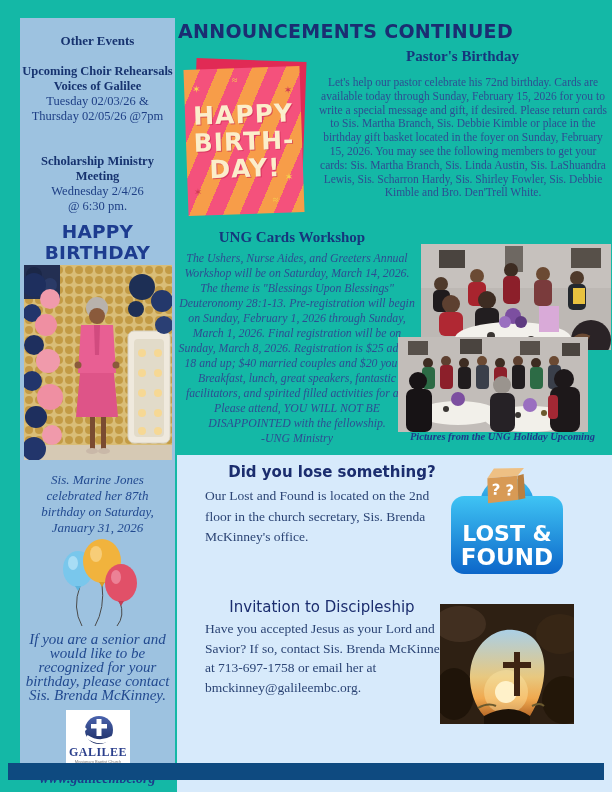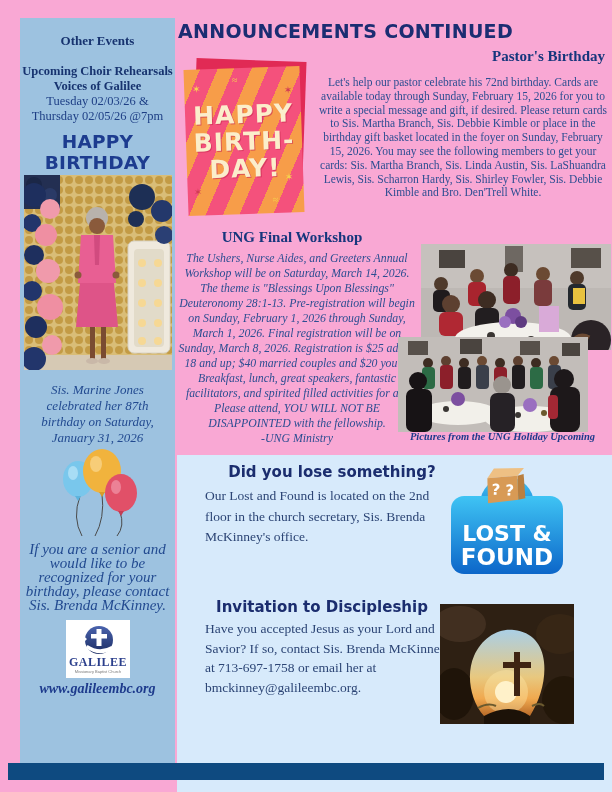--- a/index.html
+++ b/index.html
@@ -1,16 +1,16 @@
 <!DOCTYPE html>
 <html><head>
 <meta charset="utf-8">
 <style>
   html,body{margin:0;padding:0;background:#eef2fa;}
-  .page{position:relative;width:612px;height:792px;background:#f9a8d4;overflow:hidden;
+  .page{position:relative;width:612px;height:792px;background:#14b8a6;overflow:hidden;
         font-family:"Liberation Serif",serif;}
   .sans{font-family:"DejaVu Sans","Liberation Sans",sans-serif;}
   .serif{font-family:"Liberation Serif",serif;}
 
   
   .sidebar{position:absolute;left:20px;top:18px;width:155px;height:745px;
            background:#9dc2e0;text-align:center;color:#1e3f85;}
   .sb-h1{margin:15px 0 0;font-size:13px;font-weight:bold;color:#17336f;}
   .sb-block{margin-top:15px;font-size:12.5px;line-height:15px;}
   .sb-block .b{font-weight:bold;color:#17336f;white-space:nowrap;}
@@ -21,21 +21,21 @@
   .marine-photo{display:block;margin:2px auto 0;}
   .sb-caption{margin:12px 4px 0;font-size:13px;font-style:italic;line-height:16px;color:#224a90;}
   .balloons{display:block;margin:-4px auto 0;}
   .sb-senior{margin:4px 2px 0;font-size:15px;font-style:italic;line-height:14px;color:#224a90;}
   .logo-wrap{margin:8px auto 0;width:64px;height:58px;}
   .website{margin:3px 0 0;font-size:14px;font-weight:bold;font-style:italic;color:#1d3a8c;}
 
   
   .page-title{position:absolute;left:178px;top:20px;width:434px;text-align:left;
               font-size:19px;font-weight:bold;color:#1b2d72;letter-spacing:.3px;}
-  .pastor-head{position:absolute;left:320px;top:48px;width:285px;text-align:right;
+  .pastor-head{position:absolute;left:320px;top:48px;width:285px;text-align:center;
                font-size:15px;font-weight:bold;color:#16367c;}
   .pastor-body{position:absolute;left:316px;top:76px;width:294px;text-align:center;
                font-size:11.5px;line-height:13.8px;color:#2d4e92;}
 
   
   .card-wrap{position:absolute;left:184px;top:58px;width:124px;height:158px;}
   .card-back{position:absolute;left:10px;top:2px;width:110px;height:146px;
              background:#e12a55;transform:rotate(2deg);}
   .card-front{position:absolute;left:2px;top:10px;width:116px;height:146px;
               transform:rotate(-2deg);
@@ -56,21 +56,21 @@
                font-size:10.5px;font-weight:bold;font-style:italic;color:#1d3a8c;}
 
   
   .panel{position:absolute;left:177px;top:455px;width:435px;height:337px;background:#d7eafb;}
   .lost-head{position:absolute;left:212px;top:463px;width:240px;text-align:center;
              font-size:15px;font-weight:bold;color:#1b2d6e;}
   .lost-body{position:absolute;left:205px;top:486px;width:238px;
              font-size:13.5px;line-height:20.5px;color:#2c4575;}
   .lf-badge{position:absolute;left:448px;top:464px;}
   .disc-head{position:absolute;left:202px;top:598px;width:240px;text-align:center;
-             font-size:15px;font-weight:bold;color:#1b2d6e;}
+             font-size:15px;font-weight:normal;color:#1b2d6e;}
   .disc-body{position:absolute;left:205px;top:619px;width:248px;
              font-size:13.5px;line-height:19.5px;color:#2c4575;}
   .disc-body .email{color:#2c4575;text-decoration:none;}
   .tomb-img{position:absolute;left:440px;top:604px;}
 
   .bottom-bar{position:absolute;left:8px;top:763px;width:596px;height:17px;background:#0e4a80;}
 </style>
 </head>
 <body>
 
@@ -79,20 +79,25 @@
   <div class="sidebar">
     <div class="sb-h1 serif">Other Events</div>
 
     <div class="sb-block serif">
       <div class="b">Upcoming Choir Rehearsals</div>
       <div class="b">Voices of Galilee</div>
       <div>Tuesday 02/03/26 &amp;</div>
       <div>Thursday 02/05/26 @7pm</div>
     </div>
 
+    <div class="sb-block2 serif">
+      <div class="b">Scholarship Ministry Meeting</div>
+      <div>Wednesday 2/4/26</div>
+      <div>@ 6:30 pm.</div>
+    </div>
 
     <div class="hb-head sans">HAPPY BIRTHDAY</div>
 
     <svg class="marine-photo" width="148" height="195" viewBox="0 0 148 195">
       <defs>
         <pattern id="seq" width="10" height="10" patternUnits="userSpaceOnUse">
           <rect width="10" height="10" fill="#d9bd77"></rect>
           <circle cx="5" cy="5" r="4" fill="#c39b45"></circle>
         </pattern>
       </defs>
@@ -198,21 +203,21 @@
       <span class="deco" style="left:48px;top:6px;color:#f5d34e;">≈</span>
       <span class="deco" style="left:6px;bottom:18px;color:#d23b55;">✶</span>
       <span class="deco" style="right:10px;bottom:30px;color:#f5d34e;">✶</span>
       <span class="deco" style="right:26px;bottom:8px;color:#f5d34e;">≈</span>
       <div class="card-line">HAPPY</div>
       <div class="card-line">BIRTH-</div>
       <div class="card-line">DAY!</div>
     </div>
   </div>
 
-  <div class="ung-head serif">UNG Final Workshop</div>
+  <div class="ung-head serif">UNG Cards Workshop</div>
   <div class="ung-body serif">
     <span>The Ushers, Nurse Aides, and Greeters Annual Workshop will be on Saturday, March 14, 2026. The theme is "Blessings Upon Blessings" Deuteronomy 28:1-13. Pre-registration will begin on Sunday, February 1, 2026 through Sunday, March 1, 2026. Final registration will be on Sunday, March 8, 2026. Registration is $25 adults 18 and up; $40 married couples and $20 youth. Breakfast, lunch, great speakers, fantastic facilitators, and spirited filled activities for all. Please attend, YOU WILL NOT BE DISAPPOINTED with the fellowship.</span><br>
     <span>-UNG Ministry</span>
   </div>
 
   <svg class="ung-photo1" width="190" height="106" viewBox="0 0 190 106">
     <rect width="190" height="106" fill="#bdb8b4"></rect>
     <rect x="0" y="0" width="190" height="44" fill="#c6c1bd"></rect>
     <rect x="18" y="6" width="26" height="18" fill="#4a443f"></rect>
     <rect x="84" y="2" width="18" height="26" fill="#6e6862"></rect>

